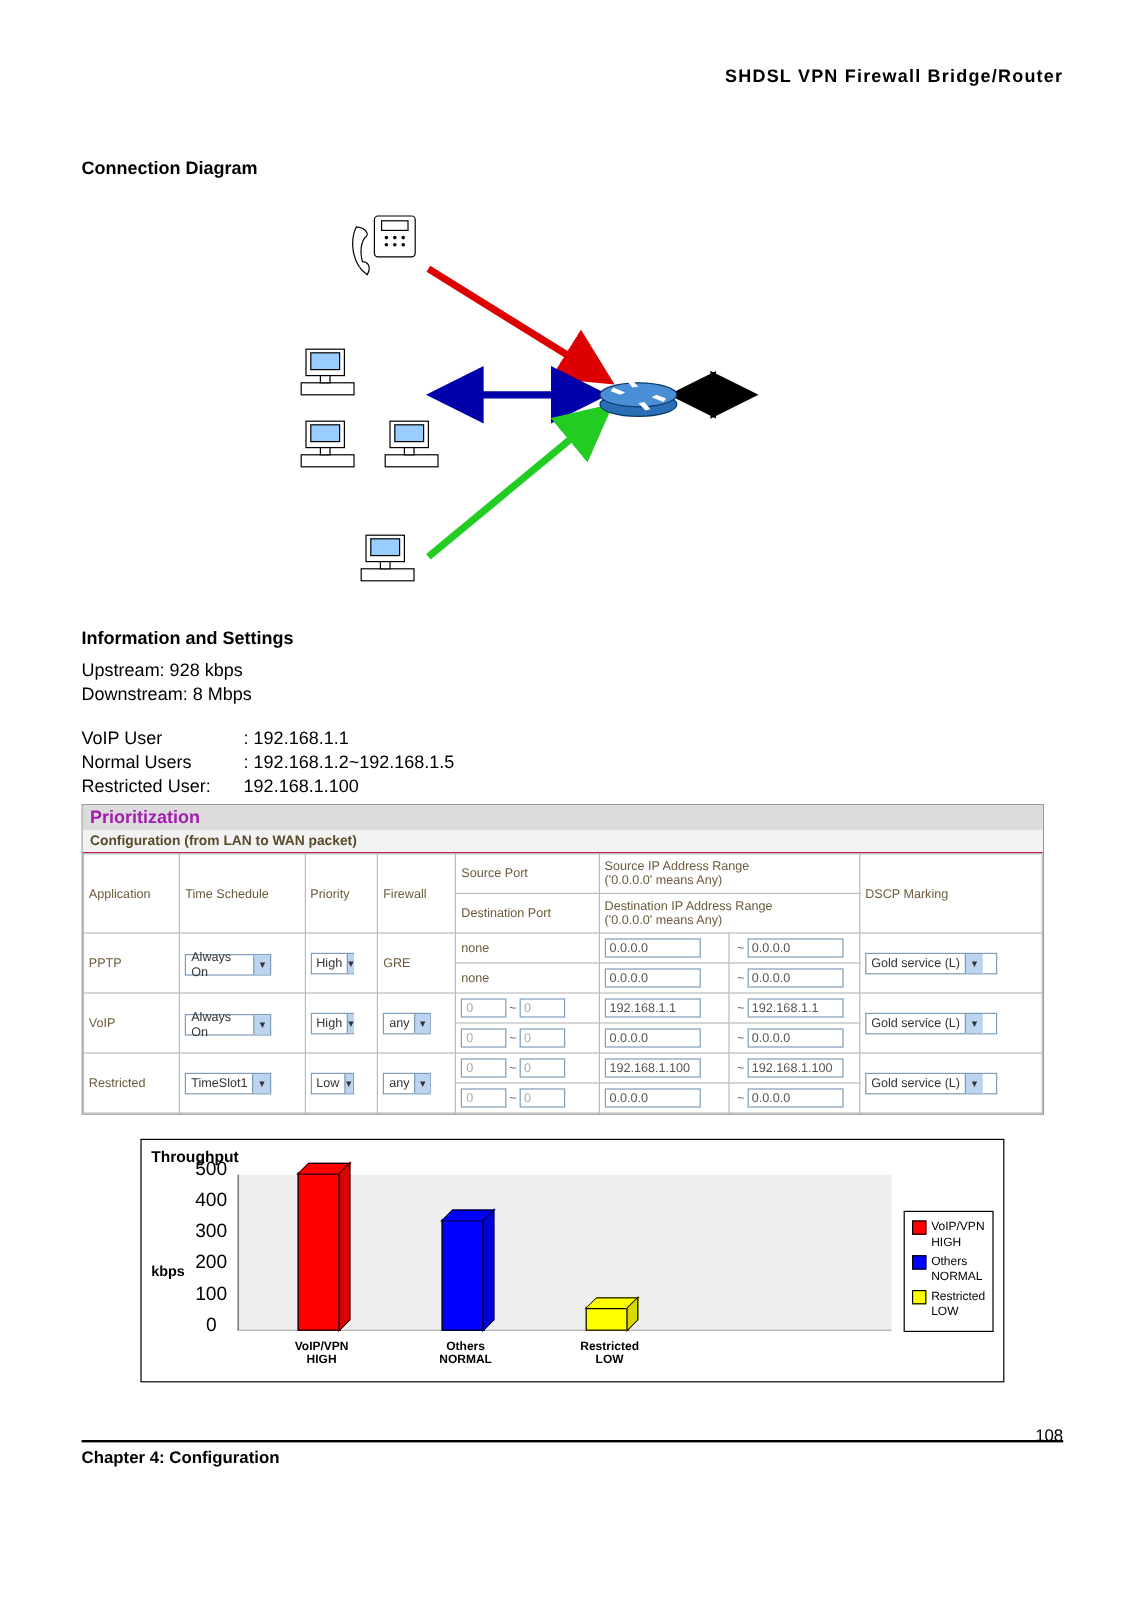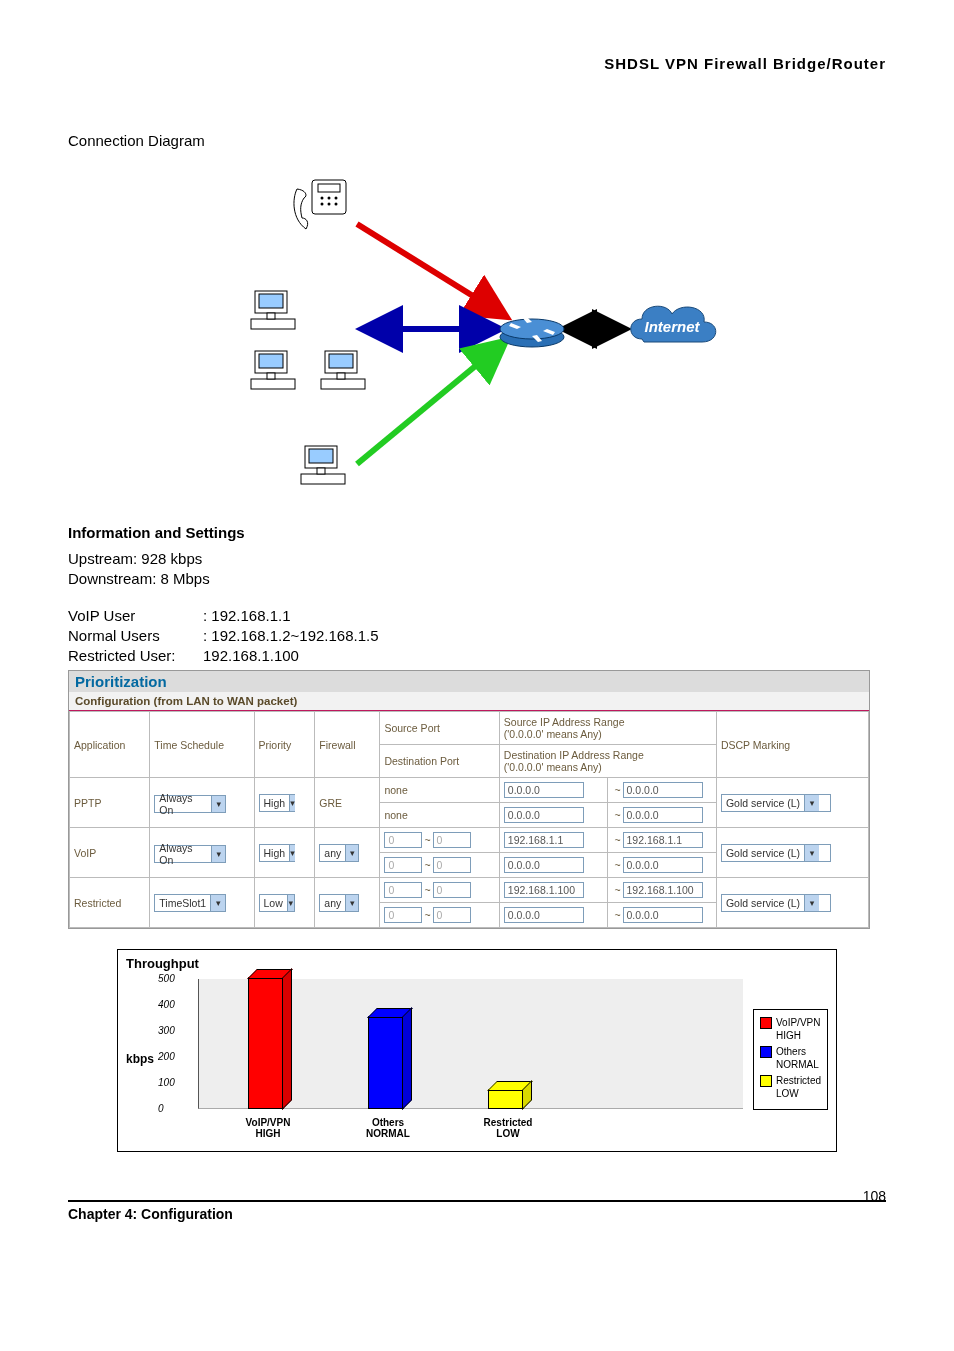--- a/index.html
+++ b/index.html
@@ -14,21 +14,21 @@
     padding: 55px 68px 40px 68px;
     box-sizing: border-box;
   }
   .header-right {
     text-align: right;
     font-weight: bold;
     font-size: 15px;
     letter-spacing: 1px;
   }
   .sec-title {
-    font-weight: normal;
+    font-weight: bold;
     font-size: 15px;
     margin-top: 60px;
     margin-bottom: 10px;
   }
   .sec-title2 {
     font-weight: bold;
     font-size: 15px;
     margin-top: 20px;
     margin-bottom: 8px;
   }
@@ -67,21 +67,21 @@
   
   .panel {
     margin-top: 4px;
     border: 1px solid #999;
     font-size: 11px;
     color: #6b5b3d;
     width: 800px;
   }
   .panel-title {
     background: #dcdcdc;
-    color: #0369a1;
+    color: #a21caf;
     font-weight: bold;
     font-size: 15px;
     padding: 2px 6px;
     font-family: Arial;
   }
   .panel-sub {
     background: #f2f2f2;
     font-weight: bold;
     padding: 3px 6px;
     border-bottom: 1px solid #be185d;
@@ -171,24 +171,23 @@
     top: 0;
     bottom: 30px;
     border-left: 1px solid #555;
     border-bottom: 1px solid #aaa;
     background:
       linear-gradient(to bottom, #eee 0, #eee 0) ;
   }
   .ytick {
     position: absolute;
     left: 0;
-    font-size: 10px;
+    font-size: 16px;
     width: 36px;
-    text-align: left;
-    font-style: italic;
+    text-align: center;
   }
   .bar3d {
     position: absolute;
     bottom: 30px;
     width: 44px;
   }
   .bar3d .front { width: 34px; background: currentColor; border: 1px solid #000; }
   .bar3d .top {
     position: absolute;
     width: 34px; height: 8px;
@@ -332,26 +331,20 @@
     </div>
 
     <div class="router">
       <svg viewBox="0 0 70 40">
         <ellipse cx="35" cy="28" rx="32" ry="10" fill="#2a6fb5" stroke="#0a3a6a"></ellipse>
         <ellipse cx="35" cy="20" rx="32" ry="10" fill="#4a8fd5" stroke="#0a3a6a"></ellipse>
         <path d="M20 20 l-8 -3 l2 -3 l10 4 z M50 20 l8 3 l-2 3 l-10 -4 z M30 14 l-5 -6 l4 -1 l6 6 z M40 26 l5 6 l-4 1 l-6 -6 z" fill="#fff"></path>
       </svg>
     </div>
 
-    <div class="internet-cloud">
-      <svg viewBox="0 0 100 60">
-        <path d="M20 45 C 5 45 5 25 20 25 C 20 10 45 8 50 20 C 58 8 85 12 82 28 C 98 28 98 48 80 48 L 22 48 Z" fill="#3b7fc4" stroke="#1a4a7a"></path>
-        <text x="50" y="38" text-anchor="middle" font-family="Arial" font-weight="bold" font-style="italic" font-size="15" fill="#fff">Internet</text>
-      </svg>
-    </div>
   </div>
 
   <div class="sec-title2">Information and Settings</div>
   <div class="body-text">Upstream: 928 kbps</div>
   <div class="body-text">Downstream: 8 Mbps</div>
   <div class="body-text user-list">
     <div class="row">
         <span class="lbl">VoIP User</span>
         <span>: 192.168.1.1</span>
       </div>

